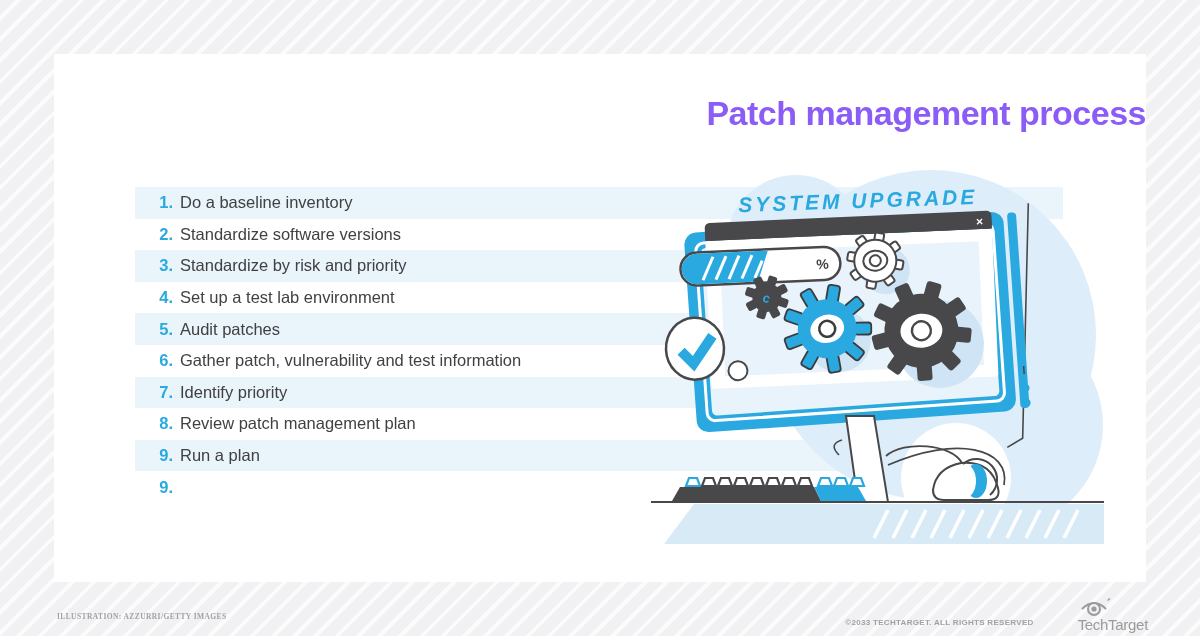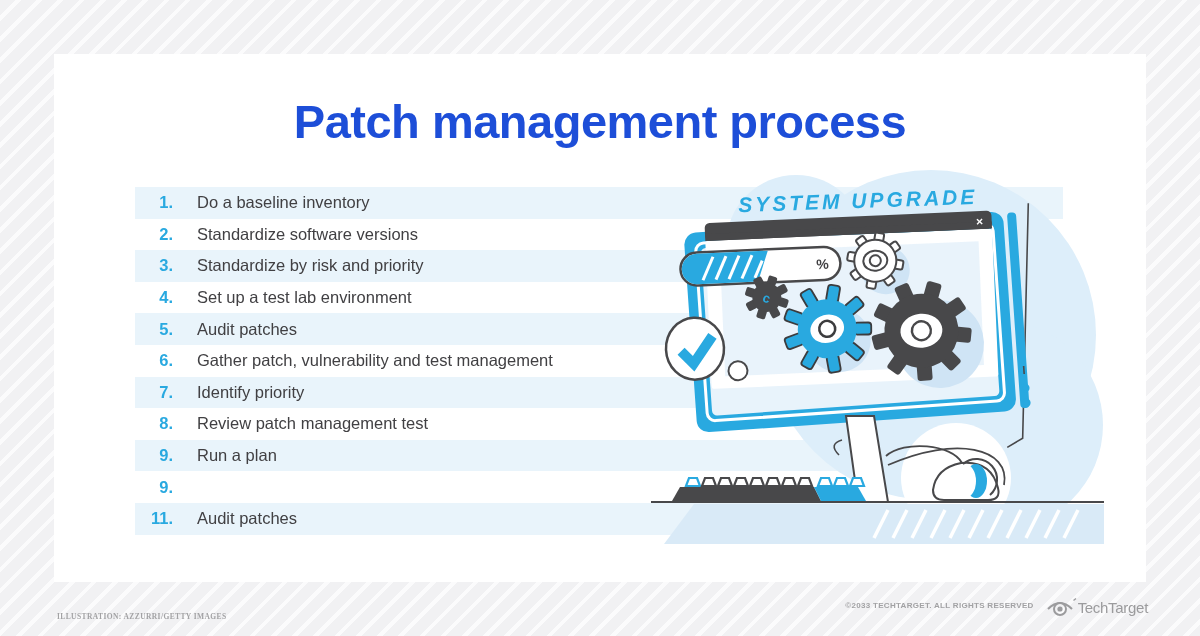--- a/index.html
+++ b/index.html
@@ -8,46 +8,46 @@
   .page {
     position:relative; width:1200px; height:636px; overflow:hidden;
     background:repeating-linear-gradient(135deg,#f1f1f3 0 11px,#fbfbfc 11px 15px);
   }
   .card {
     position:absolute; left:54px; top:54px; width:1092px; height:528px;
     background:#ffffff;
   }
   .title {
     position:absolute; top:40px; left:0; width:100%;
-    text-align:center; font-size:47px; font-weight:bold; color:#1d4ed8;
+    text-align:right; font-size:34px; font-weight:bold; color:#8b5cf6;
     letter-spacing:-0.5px;
   }
   .steps {
     position:absolute; left:81px; top:133px; width:928px;
   }
   .step-row { display:flex; align-items:center; height:31.6px; }
   .step-row:nth-child(odd) { background:#e9f4fb; }
   .step-num {
     width:38px; text-align:right; font-weight:bold; font-size:16.5px; color:#29a9e0;
     flex:0 0 38px;
   }
-  .step-label { margin-left:24px; font-size:16.5px; color:#414043; }
+  .step-label { margin-left:7px; font-size:16.5px; color:#414043; }
   .illus { position:absolute; left:592px; top:96px; width:466px; height:410px; }
   .footer-credit {
     position:absolute; left:57px; top:612px; font-size:7.5px; font-weight:bold;
     color:#a2a2a4; letter-spacing:0.4px;font-family:Liberation Serif, serif;
   }
   .footer-right {
     position:absolute; right:52px; top:596px; display:flex; align-items:flex-end; gap:10px;
   }
   .footer-copy {
     font-size:8px; font-weight:bold; color:#a2a2a4; letter-spacing:0.3px;
     padding-bottom:6px;
   }
-  .brand { display:flex; flex-direction:row; align-items:flex-end; }
+  .brand { display:flex; flex-direction:column; align-items:flex-start;margin-left:34px; }
   .brand-text { font-size:15px; color:#9b9b9d; letter-spacing:-0.3px; }
 </style>
 </head>
 <body>
 
 <div class="page">
   <div class="card">
 
     <div class="title">Patch management process</div>
 
@@ -67,40 +67,36 @@
       <div class="step-row">
           <span class="step-num">4.</span>
           <span class="step-label">Set up a test lab environment</span>
         </div>
       <div class="step-row">
           <span class="step-num">5.</span>
           <span class="step-label">Audit patches</span>
         </div>
       <div class="step-row">
           <span class="step-num">6.</span>
-          <span class="step-label">Gather patch, vulnerability and test management</span>
+          <span class="step-label">Gather patch, vulnerability and test information</span>
         </div>
       <div class="step-row">
           <span class="step-num">7.</span>
           <span class="step-label">Identify priority</span>
         </div>
       <div class="step-row">
           <span class="step-num">8.</span>
-          <span class="step-label">Review patch management test</span>
+          <span class="step-label">Review patch management plan</span>
         </div>
       <div class="step-row">
           <span class="step-num">9.</span>
           <span class="step-label">Run a plan</span>
         </div>
       <div class="step-row">
           <span class="step-num">9.</span>
-        </div>
-      <div class="step-row">
-          <span class="step-num">11.</span>
-          <span class="step-label">Audit patches</span>
         </div>
     </div>
 
     <svg class="illus" viewBox="0 0 466 410">
 
       <g>
         <circle cx="285" cy="185" r="165" fill="#ddeefa"></circle>
         <circle cx="352" cy="275" r="105" fill="#ddeefa"></circle>
         <circle cx="150" cy="95" r="70" fill="#ddeefa"></circle>
         <circle cx="310" cy="328" r="55" fill="#ffffff"></circle>

